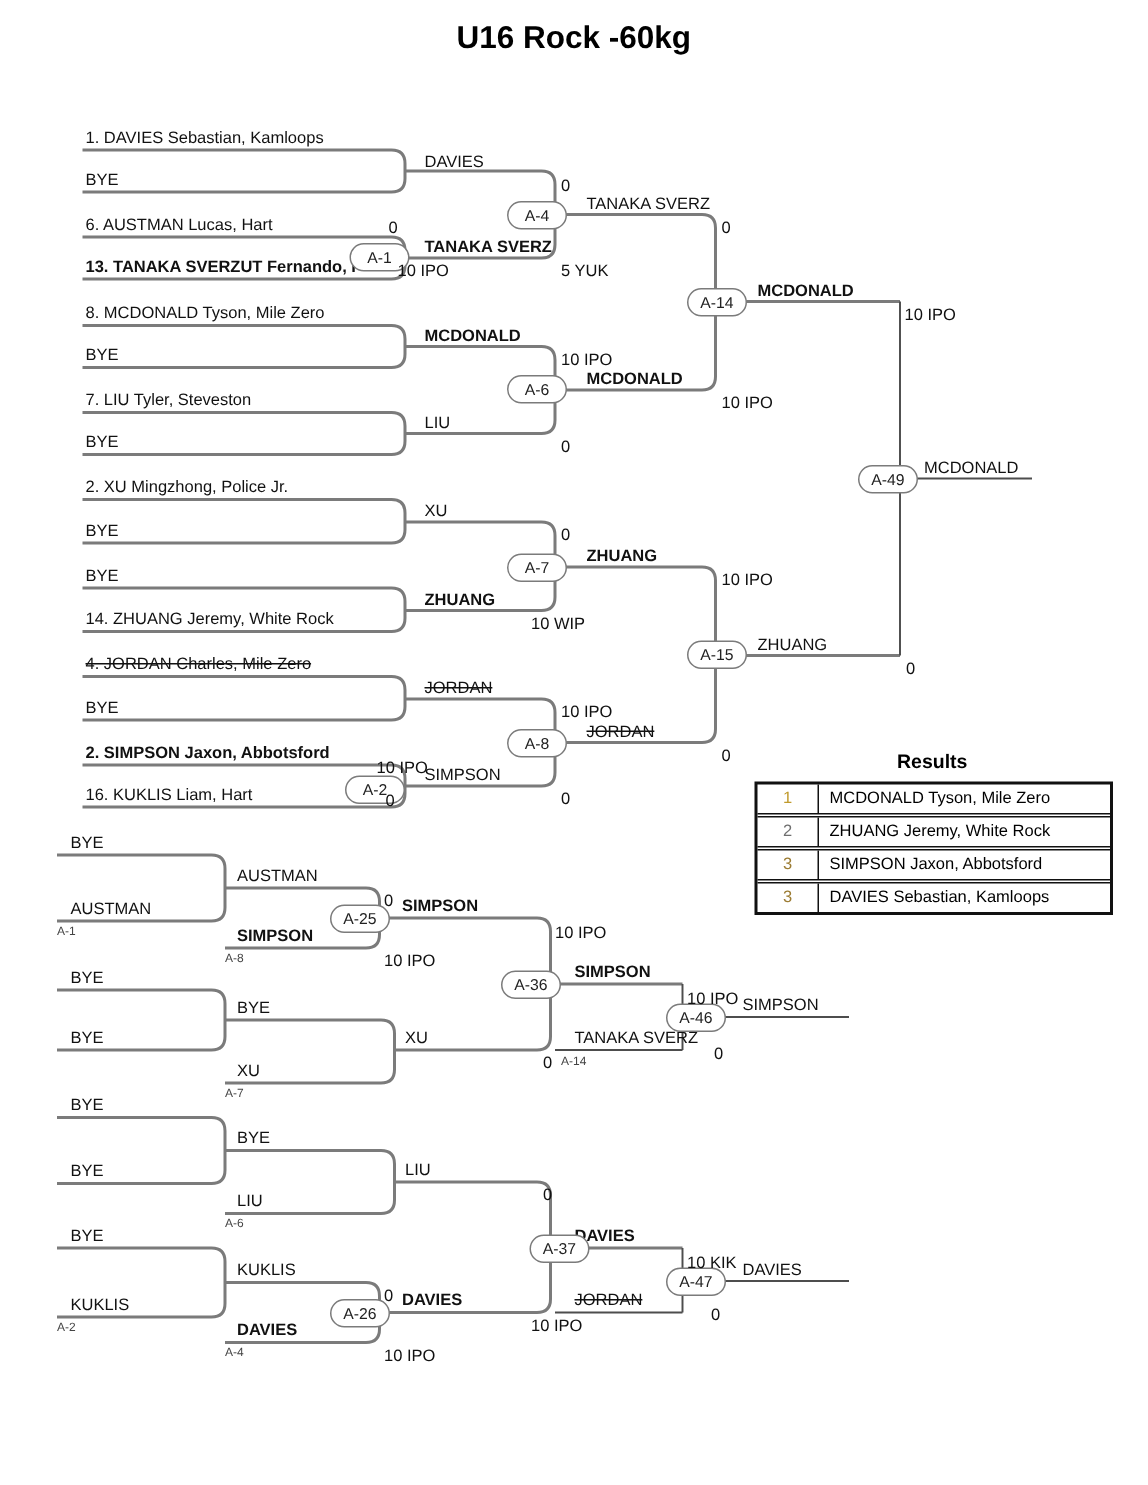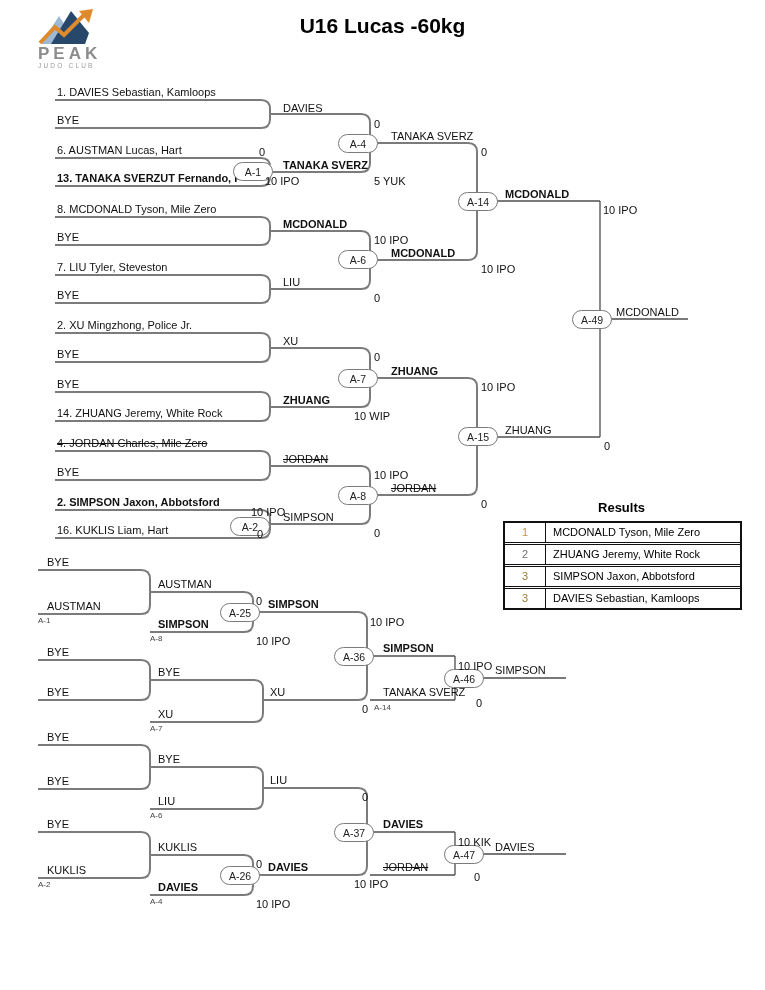--- a/index.html
+++ b/index.html
@@ -69,31 +69,21 @@
       M600,201 V437
       M600,319 H688
       M370,700 H455
       M455,656 V700
       M455,678 H566
       M370,875 H455
       M455,832 V875
       M455,854 H566"></path>
   </svg>
 
-  <div class="logo">
-    <svg width="72" height="40" viewBox="0 0 72 40">
-      <polygon points="6,38 24,10 38,32 33,38" fill="#9db9d3"></polygon>
-      <polygon points="16,38 36,5 54,27 50,38" fill="#27476b"></polygon>
-      <path d="M5,37 L20,21 L29,29 L49,9" fill="none" stroke="#e08a2e" stroke-width="4"></path>
-      <polygon points="44,5 58,3 54,17" fill="#e08a2e"></polygon>
-    </svg>
-    <div class="logo-name">PEAK</div>
-    <div class="logo-sub">JUDO CLUB</div>
-  </div>
-  <div class="page-title">U16 Lucas -60kg</div>
+  <div class="page-title">U16 Rock -60kg</div>
 
   <div class="t" style="left:57px;top:86px">1. DAVIES Sebastian, Kamloops</div>
   <div class="t" style="left:57px;top:114px">BYE</div>
   <div class="t" style="left:57px;top:144px">6. AUSTMAN Lucas, Hart</div>
   <div class="t b" style="left:57px;top:172px">13. TANAKA SVERZUT Fernando, P</div>
   <div class="t" style="left:57px;top:203px">8. MCDONALD Tyson, Mile Zero</div>
   <div class="t" style="left:57px;top:231px">BYE</div>
   <div class="t" style="left:57px;top:261px">7. LIU Tyler, Steveston</div>
   <div class="t" style="left:57px;top:289px">BYE</div>
   <div class="t" style="left:57px;top:319px">2. XU Mingzhong, Police Jr.</div>
@@ -195,21 +185,21 @@
   <div class="oval" style="left:338px;top:250px">A-6</div>
   <div class="oval" style="left:338px;top:369px">A-7</div>
   <div class="oval" style="left:338px;top:486px">A-8</div>
   <div class="oval" style="left:458px;top:192px">A-14</div>
   <div class="oval" style="left:458px;top:427px">A-15</div>
   <div class="oval" style="left:572px;top:310px">A-49</div>
   <div class="oval" style="left:220px;top:603px">A-25</div>
   <div class="oval" style="left:334px;top:647px">A-36</div>
   <div class="oval" style="left:444px;top:669px">A-46</div>
   <div class="oval" style="left:220px;top:866px">A-26</div>
-  <div class="oval" style="left:334px;top:823px">A-37</div>
+  <div class="oval" style="left:353px;top:823px">A-37</div>
   <div class="oval" style="left:444px;top:845px">A-47</div>
 
   <div class="results-title">Results</div>
   <div class="results-box">
     <div class="rrow">
       <div class="pos" style="color: rgb(192, 154, 44);">1</div>
       <div class="nm">MCDONALD Tyson, Mile Zero</div>
     </div>
     <div class="rrow">
       <div class="pos" style="color: rgb(111, 111, 111);">2</div>

